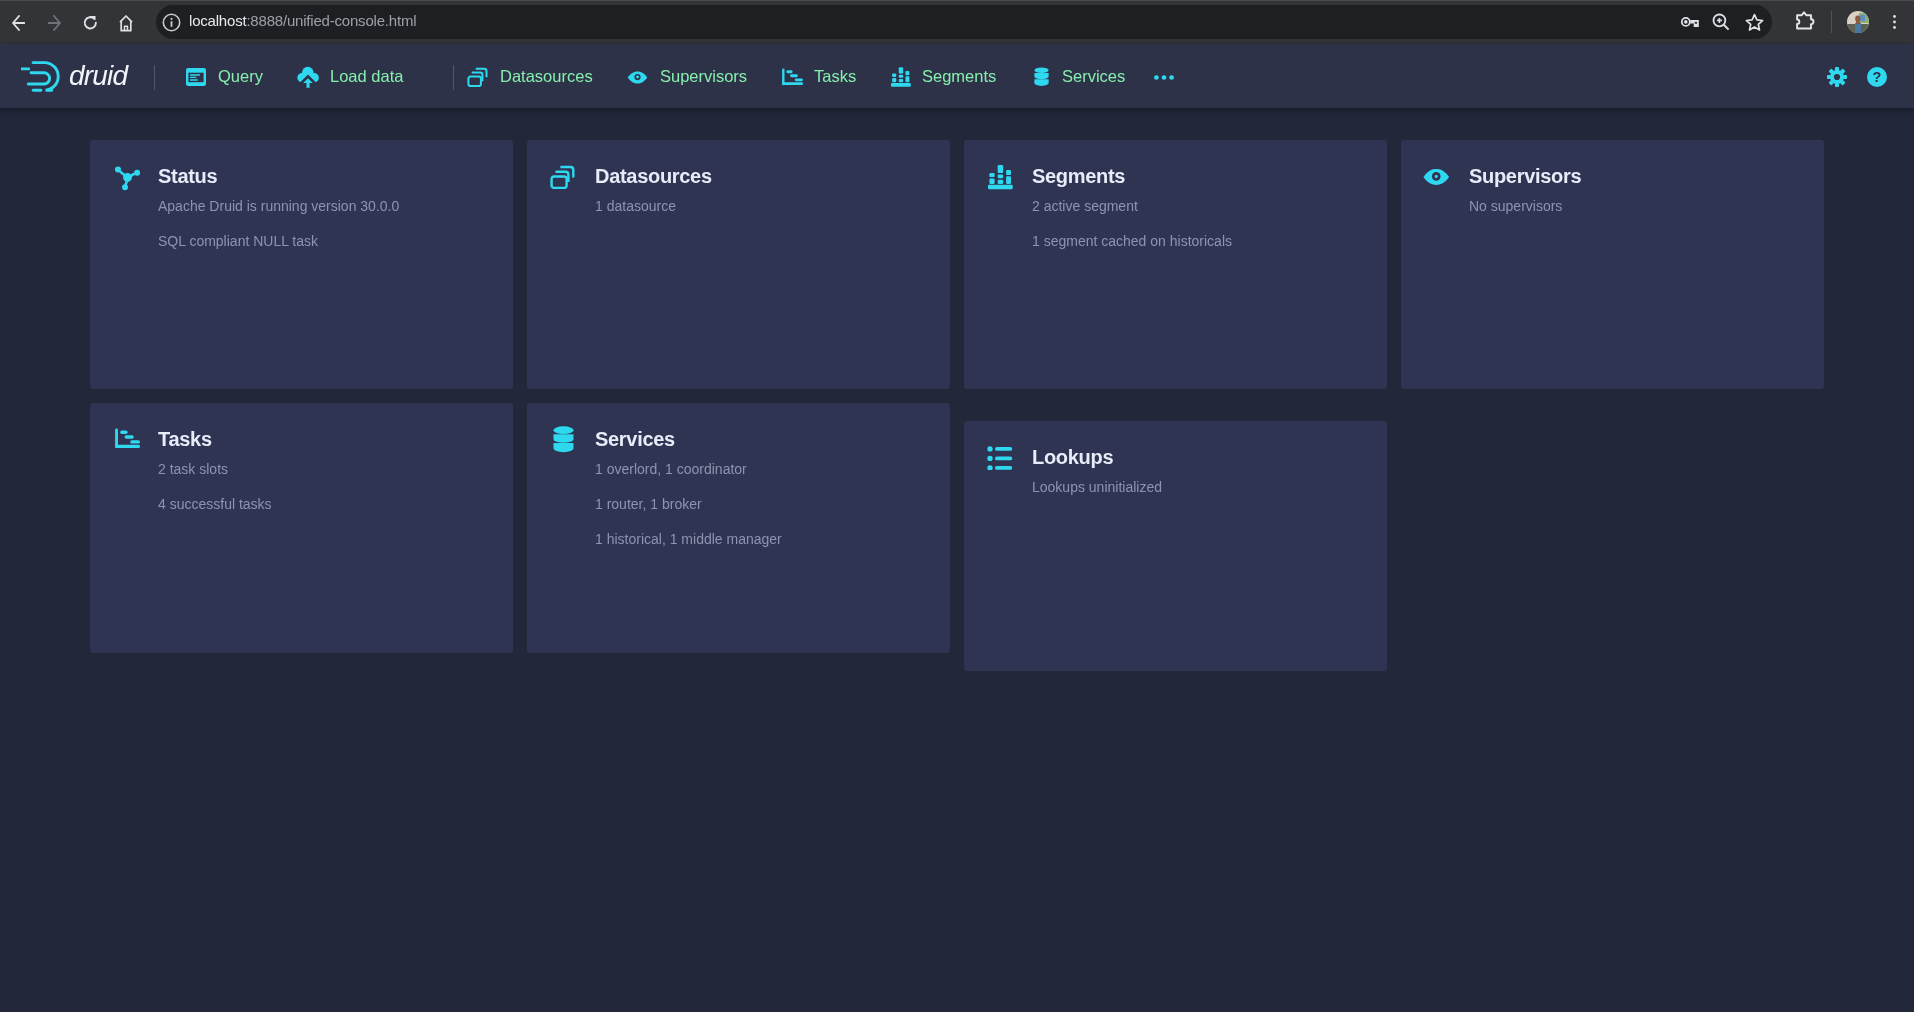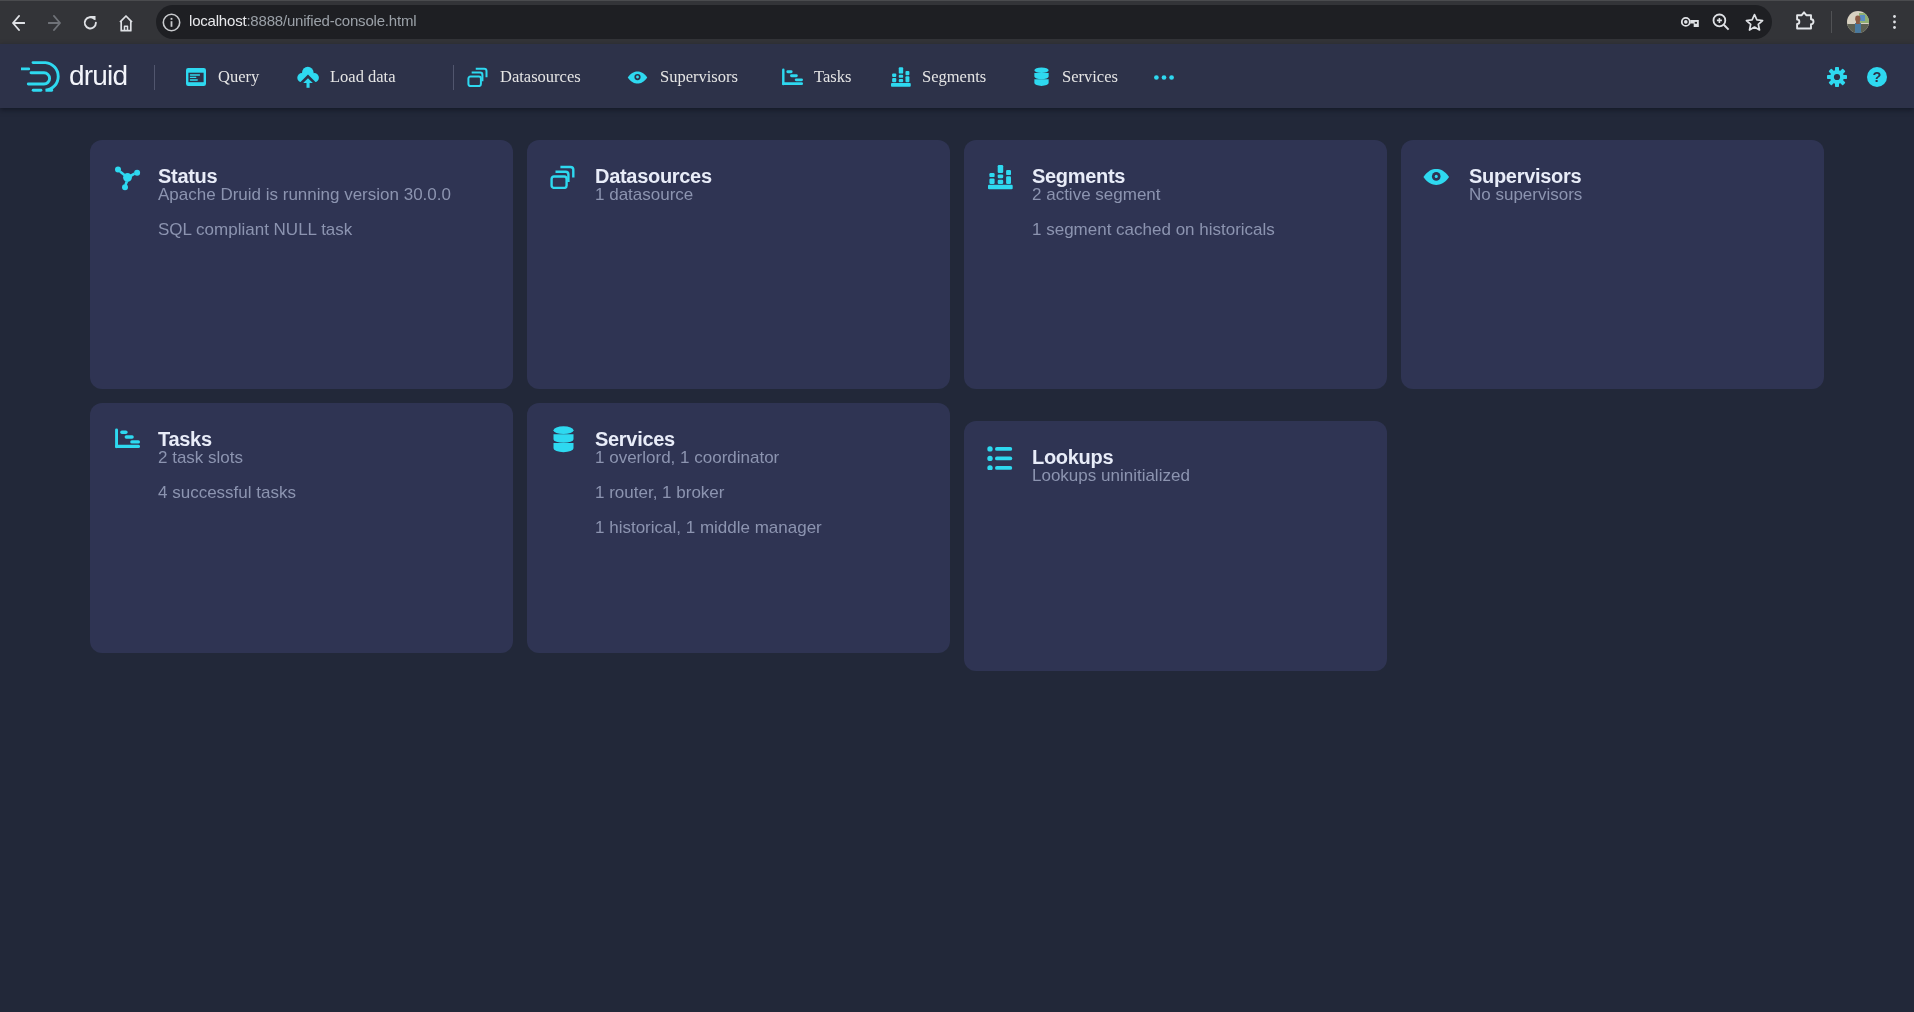--- a/index.html
+++ b/index.html
@@ -8,26 +8,26 @@
   .abs { position:absolute; }
   
   #chrome { position:absolute; left:0; top:0; width:1914px; height:61px; background:#333438; }
   #chrome .topline { position:absolute; left:0; top:0; width:100%; height:1px; background:#4a4b4e; }
   #pill { position:absolute; left:156px; top:5px; width:1616px; height:34px; border-radius:17px; background:#1e1f23; }
   #urltext { position:absolute; left:189px; top:12px; font-size:15px; letter-spacing:-0.2px; color:#9ba1a8; white-space:nowrap; }
   #urltext b { color:#e9eaed; font-weight:normal; }
   
   #nav { position:absolute; left:0; top:44px; width:1914px; height:64px; background:#2d3249; box-shadow:0 2px 5px rgba(10,12,24,0.55); }
   .navdiv { position:absolute; top:21px; width:1px; height:25px; background:#51566e; }
-  .navlabel { position:absolute; top:0; height:64px; line-height:65px; font-size:16.5px; color:#e5e5e5; white-space:nowrap;font-family:Liberation Serif, serif; }
-  #wordmark { position:absolute; left:69px; top:0; height:72px; line-height:64px; font-size:28px; color:#f2f4fa; letter-spacing:-0.8px; }
+  .navlabel { position:absolute; top:0; height:64px; line-height:65px; font-size:16.5px; color:#86efac; white-space:nowrap; }
+  #wordmark { position:absolute; left:69px; top:0; height:72px; line-height:64px; font-size:28px; font-style:italic; color:#f2f4fa; letter-spacing:-0.8px; }
   
-  .card { position:absolute; width:423px; height:249px; background:#2f3453; border-radius:12px; }
+  .card { position:absolute; width:423px; height:249px; background:#2f3453; border-radius:3px; }
   .card h2 { position:absolute; left:68px; top:24.5px; font-size:20px; font-weight:bold; color:#e8ecf8; letter-spacing:-0.3px; }
-  .card .body { position:absolute; left:68px; top:37px; font-size:17px; line-height:35px; color:#8c94b0; }
+  .card .body { position:absolute; left:68px; top:49px; font-size:14px; line-height:35px; color:#8c94b0; }
 </style>
 </head>
 <body>
 <div id="chrome">
   <div class="topline"></div>
 
   <svg class="abs" style="left:12px; top:14.5px;" width="13" height="16" viewBox="0 0 13 16" fill="none" stroke="#dfe1e5" stroke-width="1.9" stroke-linecap="round" stroke-linejoin="round">
       <path d="M7 1 L1 8 L7 15 M1.4 8 H12.3"></path>
     </svg>
 

